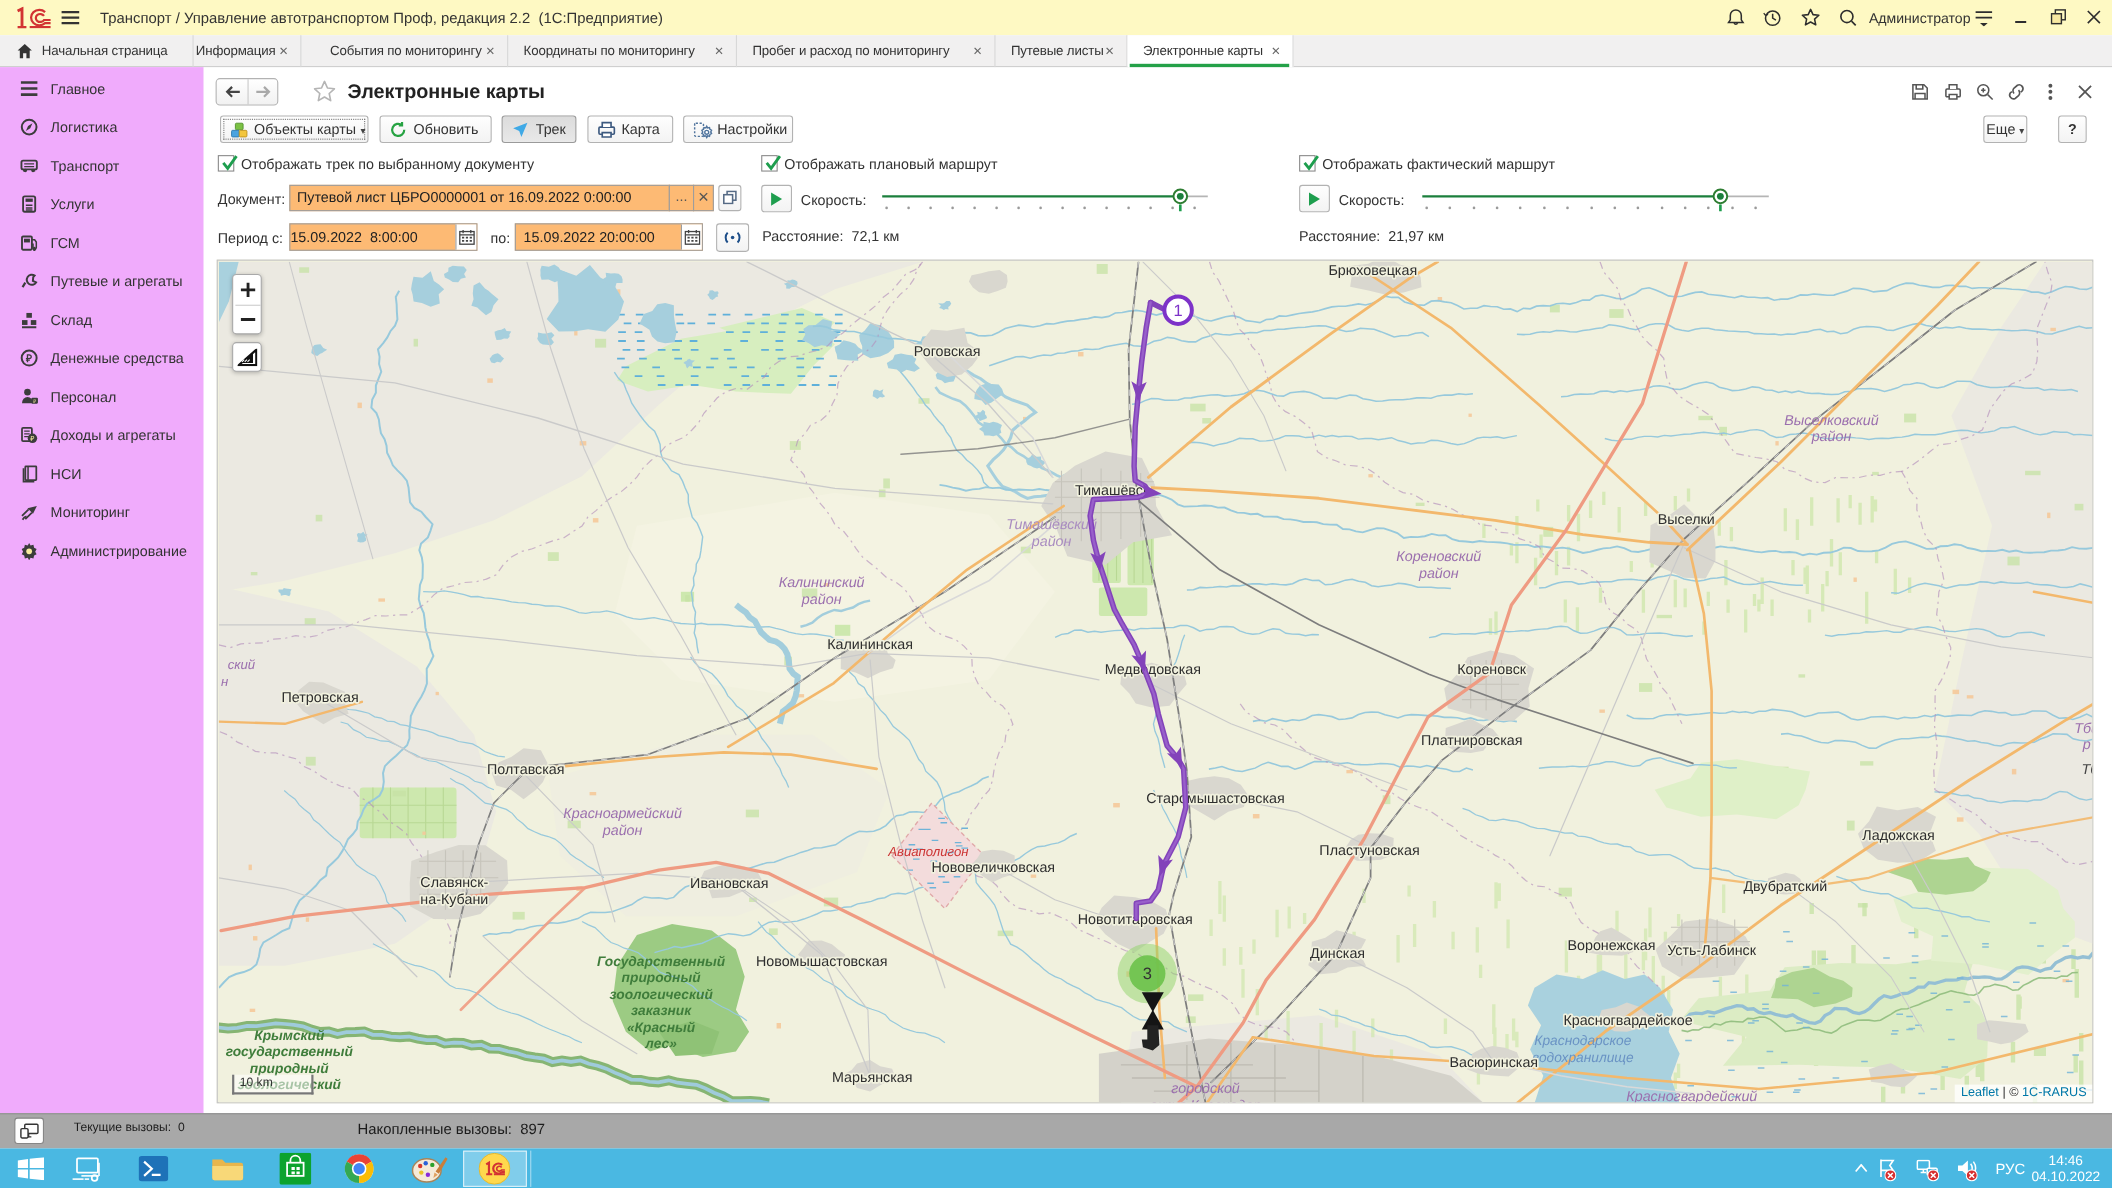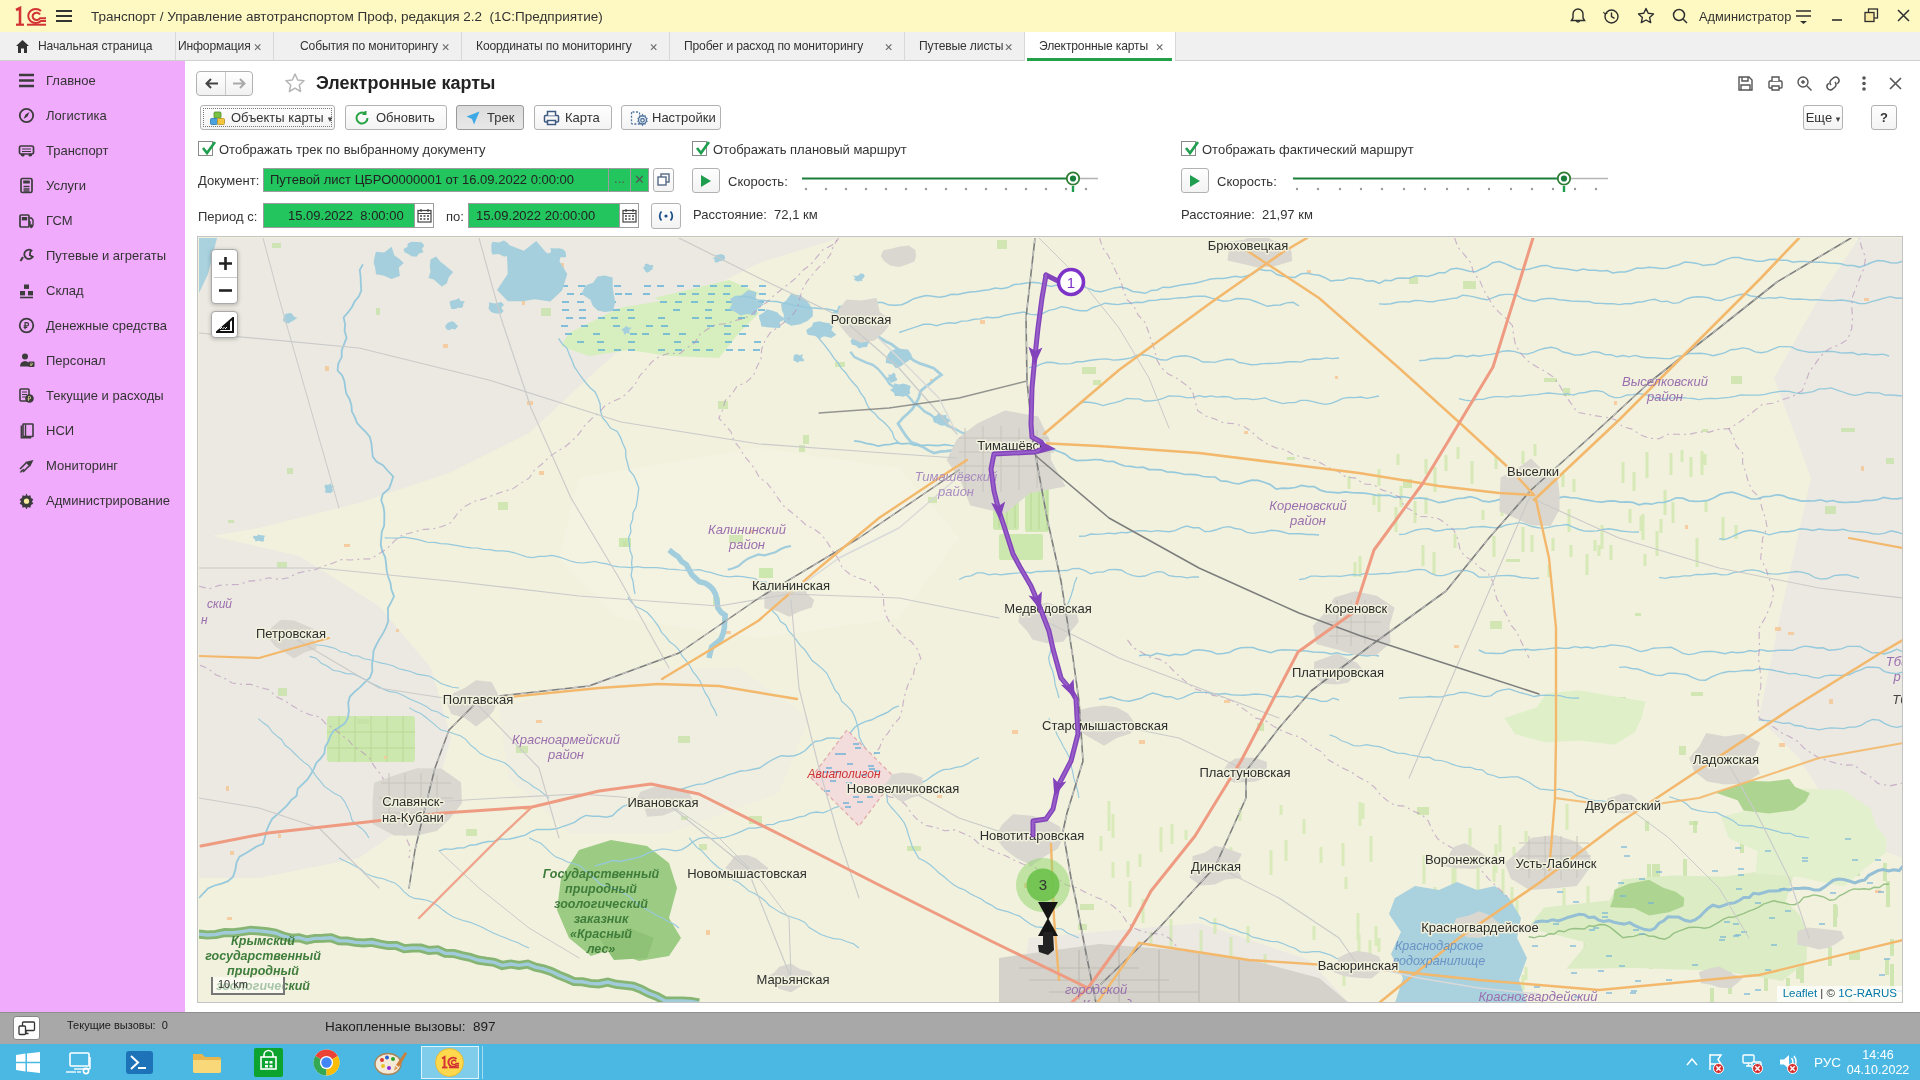--- a/index.html
+++ b/index.html
@@ -7,21 +7,21 @@
 .tabbar{position:absolute;left:0;top:32px;width:1920px;height:29px;background:#f1f0f0;border-bottom:1px solid #cfcfcf}
 .tab{position:absolute;top:0;height:29px;border-right:1px solid #d8d8d8;color:#333;font-size:12.1px;letter-spacing:-0.15px;line-height:28px;white-space:nowrap}
 .tab .x{color:#666;font-size:10.5px}
 .sidebar{position:absolute;left:0;top:61px;width:185px;height:951px;background:#f0abfc}
 .sb-item{position:absolute;left:0;width:185px;height:35px;color:#333;font-size:13px}
 .sb-item span{position:absolute;left:46px;top:10px;white-space:nowrap}
 .sb-item svg{position:absolute;left:18px;top:9px}
 .statusbar{position:absolute;left:0;top:1012px;width:1920px;height:32px;background:#a8a8a8;border-top:1px solid #8f8f8f}
 .taskbar{position:absolute;left:0;top:1044px;width:1920px;height:36px;background:#4ab8e2}
 .btn{position:absolute;background:linear-gradient(#fefefe,#f3f3f3);border:1px solid #b2b2b2;border-radius:3px;color:#333;font-size:13px;text-align:center}
-.inp{position:absolute;background:#22c55e;border:1px solid #9d9d9d;color:#222;font-size:13px;white-space:nowrap;overflow:hidden}
+.inp{position:absolute;background:#fdba74;border:1px solid #9d9d9d;color:#222;font-size:13px;white-space:nowrap;overflow:hidden}
 .lbl{position:absolute;color:#333;font-size:13px;white-space:nowrap}
 .cb{position:absolute;width:15px;height:15px;background:#fff;border:1px solid #8a8a8a}
 .cb svg{position:absolute;left:0px;top:-3px}
 </style></head><body>
 <div class="titlebar">
     <svg class="abs" style="left:13px;top:6px" width="34" height="20" viewBox="0 0 34 20">
 <g fill="none" stroke="#d23333" stroke-width="2.6">
         <path d="M3,4 L7,2 L7,19"></path>
       </g>
 <path d="M3,18.7 L11,18.7" stroke="#d23333" stroke-width="2.2"></path>
@@ -173,21 +173,21 @@
       </svg>
       <span>Персонал</span>
     </div>
     <div class="sb-item" style="top:317px">
       <svg width="17" height="17" viewBox="0 0 17 17">
         <rect x="2" y="2" width="9" height="12" rx="1" fill="none" stroke="#3c3c3c" stroke-width="1.6"></rect>
         <path d="M4,5 h5 M4,7.5 h5 M4,10 h5" stroke="#3c3c3c" stroke-width="1.2"></path>
         <circle cx="11.5" cy="11.5" r="4.3" fill="#3c3c3c"></circle>
         <text x="11.5" y="14" font-size="6.5" fill="#f8ec9e" text-anchor="middle" font-family="Liberation Sans">₽</text>
       </svg>
-      <span>Текущие и расходы</span>
+      <span>Доходы и агрегаты</span>
     </div>
     <div class="sb-item" style="top:352px">
       <svg width="17" height="17" viewBox="0 0 17 17">
         <rect x="5" y="2" width="10" height="12.5" rx="0.5" fill="none" stroke="#3c3c3c" stroke-width="1.6"></rect>
         <path d="M3.4,3.6 v12.2 h9.8" fill="none" stroke="#3c3c3c" stroke-width="1.6"></path>
         <path d="M7.5,2.4 v11.8" stroke="#3c3c3c" stroke-width="1.4"></path>
       </svg>
       <span>НСИ</span>
     </div>
     <div class="sb-item" style="top:387px">
@@ -303,21 +303,21 @@
 <div class="lbl" style="left:1202px;top:142px">Отображать фактический маршрут</div>
 <div class="lbl" style="left:198px;top:173px">Документ:</div>
 <div class="inp" style="left:263px;top:168px;width:346px;height:24px;line-height:22px;padding-left:6px">Путевой лист ЦБРО0000001 от 16.09.2022 0:00:00</div>
 <div class="inp" style="left:608px;top:168px;width:23px;height:24px;line-height:20px;text-align:center;color:#555">...</div>
 <div class="inp" style="left:630px;top:168px;width:19px;height:24px;line-height:21px;text-align:center;color:#555">✕</div>
 <div class="btn" style="left:653px;top:168px;width:21px;height:24px"><svg style="margin-top:4px" width="13" height="13" viewBox="0 0 13 13" fill="none" stroke="#556a85" stroke-width="1.4">
       <rect x="4" y="1" width="8" height="8"></rect>
       <rect x="1" y="4" width="8" height="8" fill="#fff"></rect>
     </svg></div>
 <div class="lbl" style="left:198px;top:209px">Период с:</div>
-<div class="inp" style="left:263px;top:203px;width:171px;height:25px;line-height:23px;padding-left:24px">15.09.2022&nbsp;&nbsp;8:00:00</div>
+<div class="inp" style="left:263px;top:203px;width:171px;height:25px;line-height:23px;padding-left:0">15.09.2022&nbsp;&nbsp;8:00:00</div>
 <div class="abs" style="left:414px;top:204px;width:19px;height:23px;border-left:1px solid #9d9d9d;background:#fff;padding:4px 0 0 2px"><svg width="15" height="15" viewBox="0 0 15 15" fill="none" stroke="#444" stroke-width="1.2">
       <rect x="1" y="2.5" width="13" height="11.5"></rect>
       <path d="M1,5.5 h13 M4,1 v3 M11,1 v3"></path>
       <path d="M3,8 h2 M6.5,8 h2 M10,8 h2 M3,11 h2 M6.5,11 h2 M10,11 h2" stroke-width="1.6"></path>
     </svg></div>
 <div class="lbl" style="left:446px;top:209px">по:</div>
 <div class="inp" style="left:468px;top:203px;width:171px;height:25px;line-height:23px;padding-left:7px">15.09.2022 20:00:00</div>
 <div class="abs" style="left:619px;top:204px;width:19px;height:23px;border-left:1px solid #9d9d9d;background:#fff;padding:4px 0 0 2px"><svg width="15" height="15" viewBox="0 0 15 15" fill="none" stroke="#444" stroke-width="1.2">
       <rect x="1" y="2.5" width="13" height="11.5"></rect>
       <path d="M1,5.5 h13 M4,1 v3 M11,1 v3"></path>

